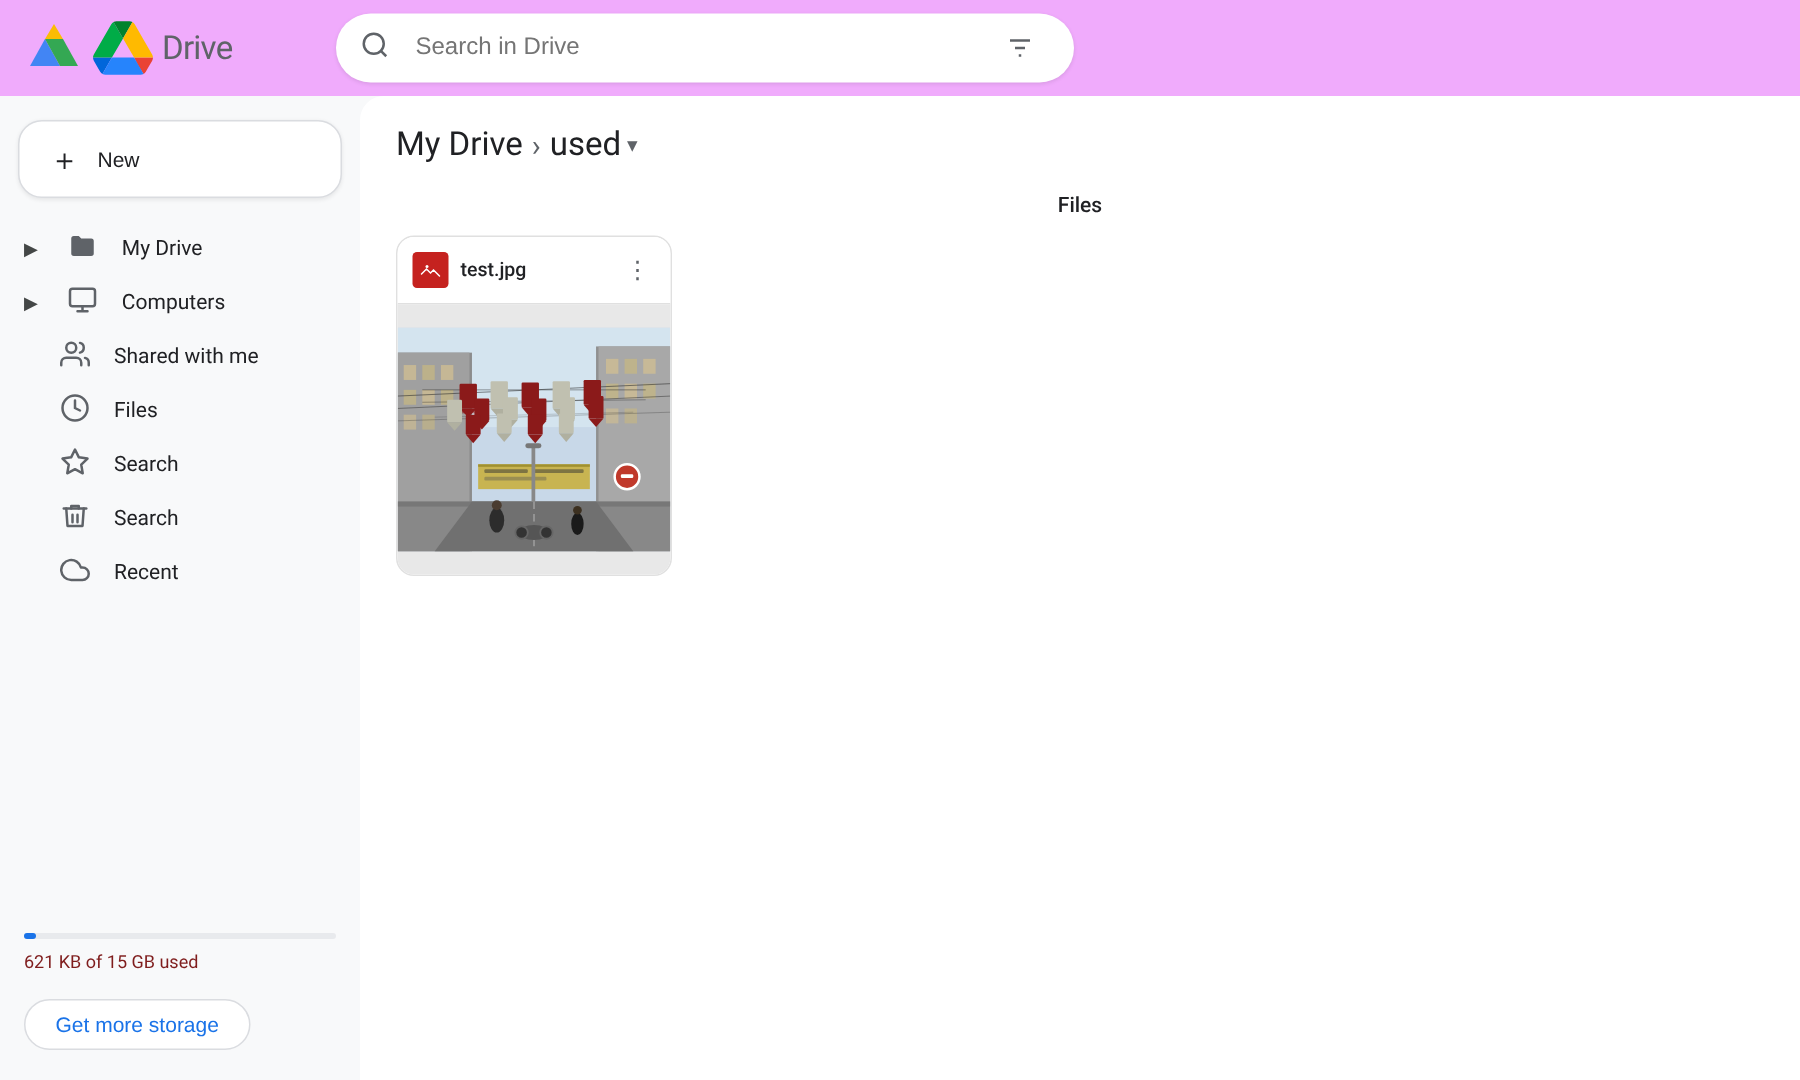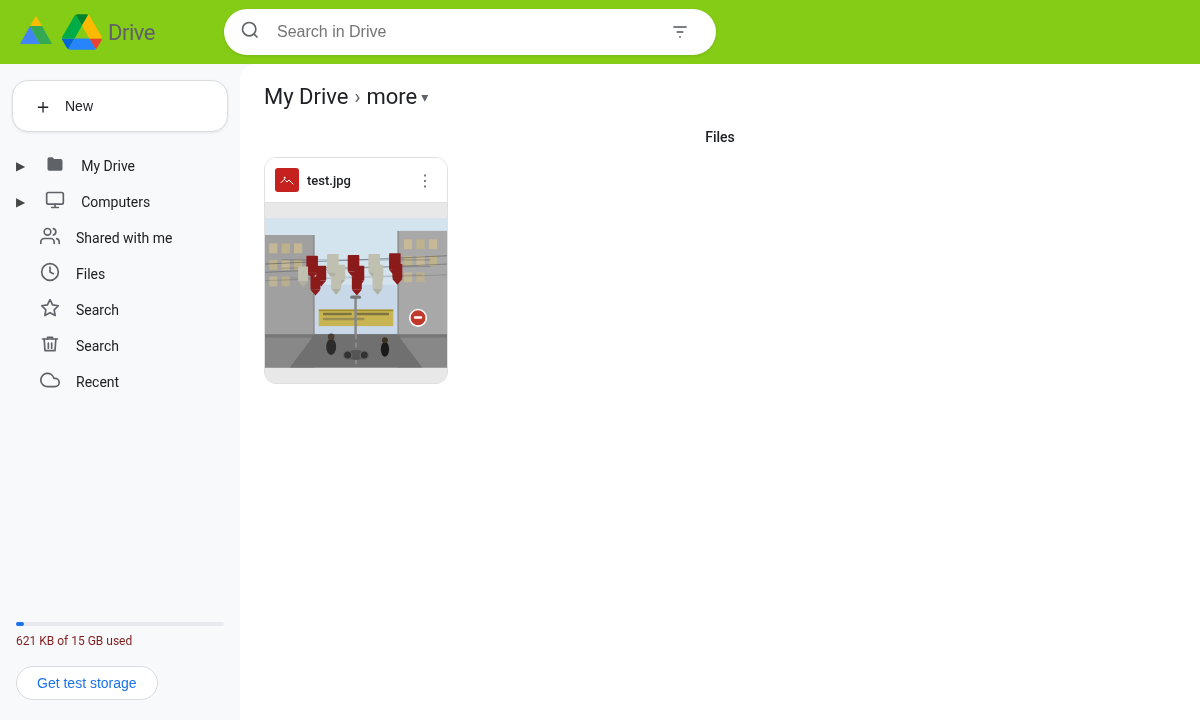--- a/index.html
+++ b/index.html
@@ -9,21 +9,21 @@
       width: 1200px;
       height: 720px;
       overflow: hidden;
       display: flex;
       flex-direction: column;
     }
 
     
     .header {
       height: 64px;
-      background: #84cc16;
+      background: #f0abfc;
       display: flex;
       align-items: center;
       padding: 0 16px;
       gap: 8px;
       flex-shrink: 0;
     }
     .logo-area {
       display: flex;
       align-items: center;
       gap: 6px;
@@ -424,31 +424,31 @@
           </svg>
       </span>
       <span>Recent</span>
     </div>
 
     <div class="storage-section">
       <div class="storage-bar-bg">
         <div class="storage-bar-fill"></div>
       </div>
       <p class="storage-text">621 KB of 15 GB used</p>
-      <button class="get-storage-btn">Get test storage</button>
+      <button class="get-storage-btn">Get more storage</button>
     </div>
   </div>
 
   <div class="content">
 
     <div class="breadcrumb-bar">
       <span class="breadcrumb-item">My Drive</span>
       <span class="breadcrumb-sep">›</span>
       <span class="breadcrumb-current">
-        <span>more</span>
+        <span>used</span>
         <span class="breadcrumb-chevron"> ▾</span>
       </span>
     </div>
 
     <div class="section-label">Files</div>
 
     <div class="files-grid">
 
       <div class="file-card">
         <div class="file-card-header">

